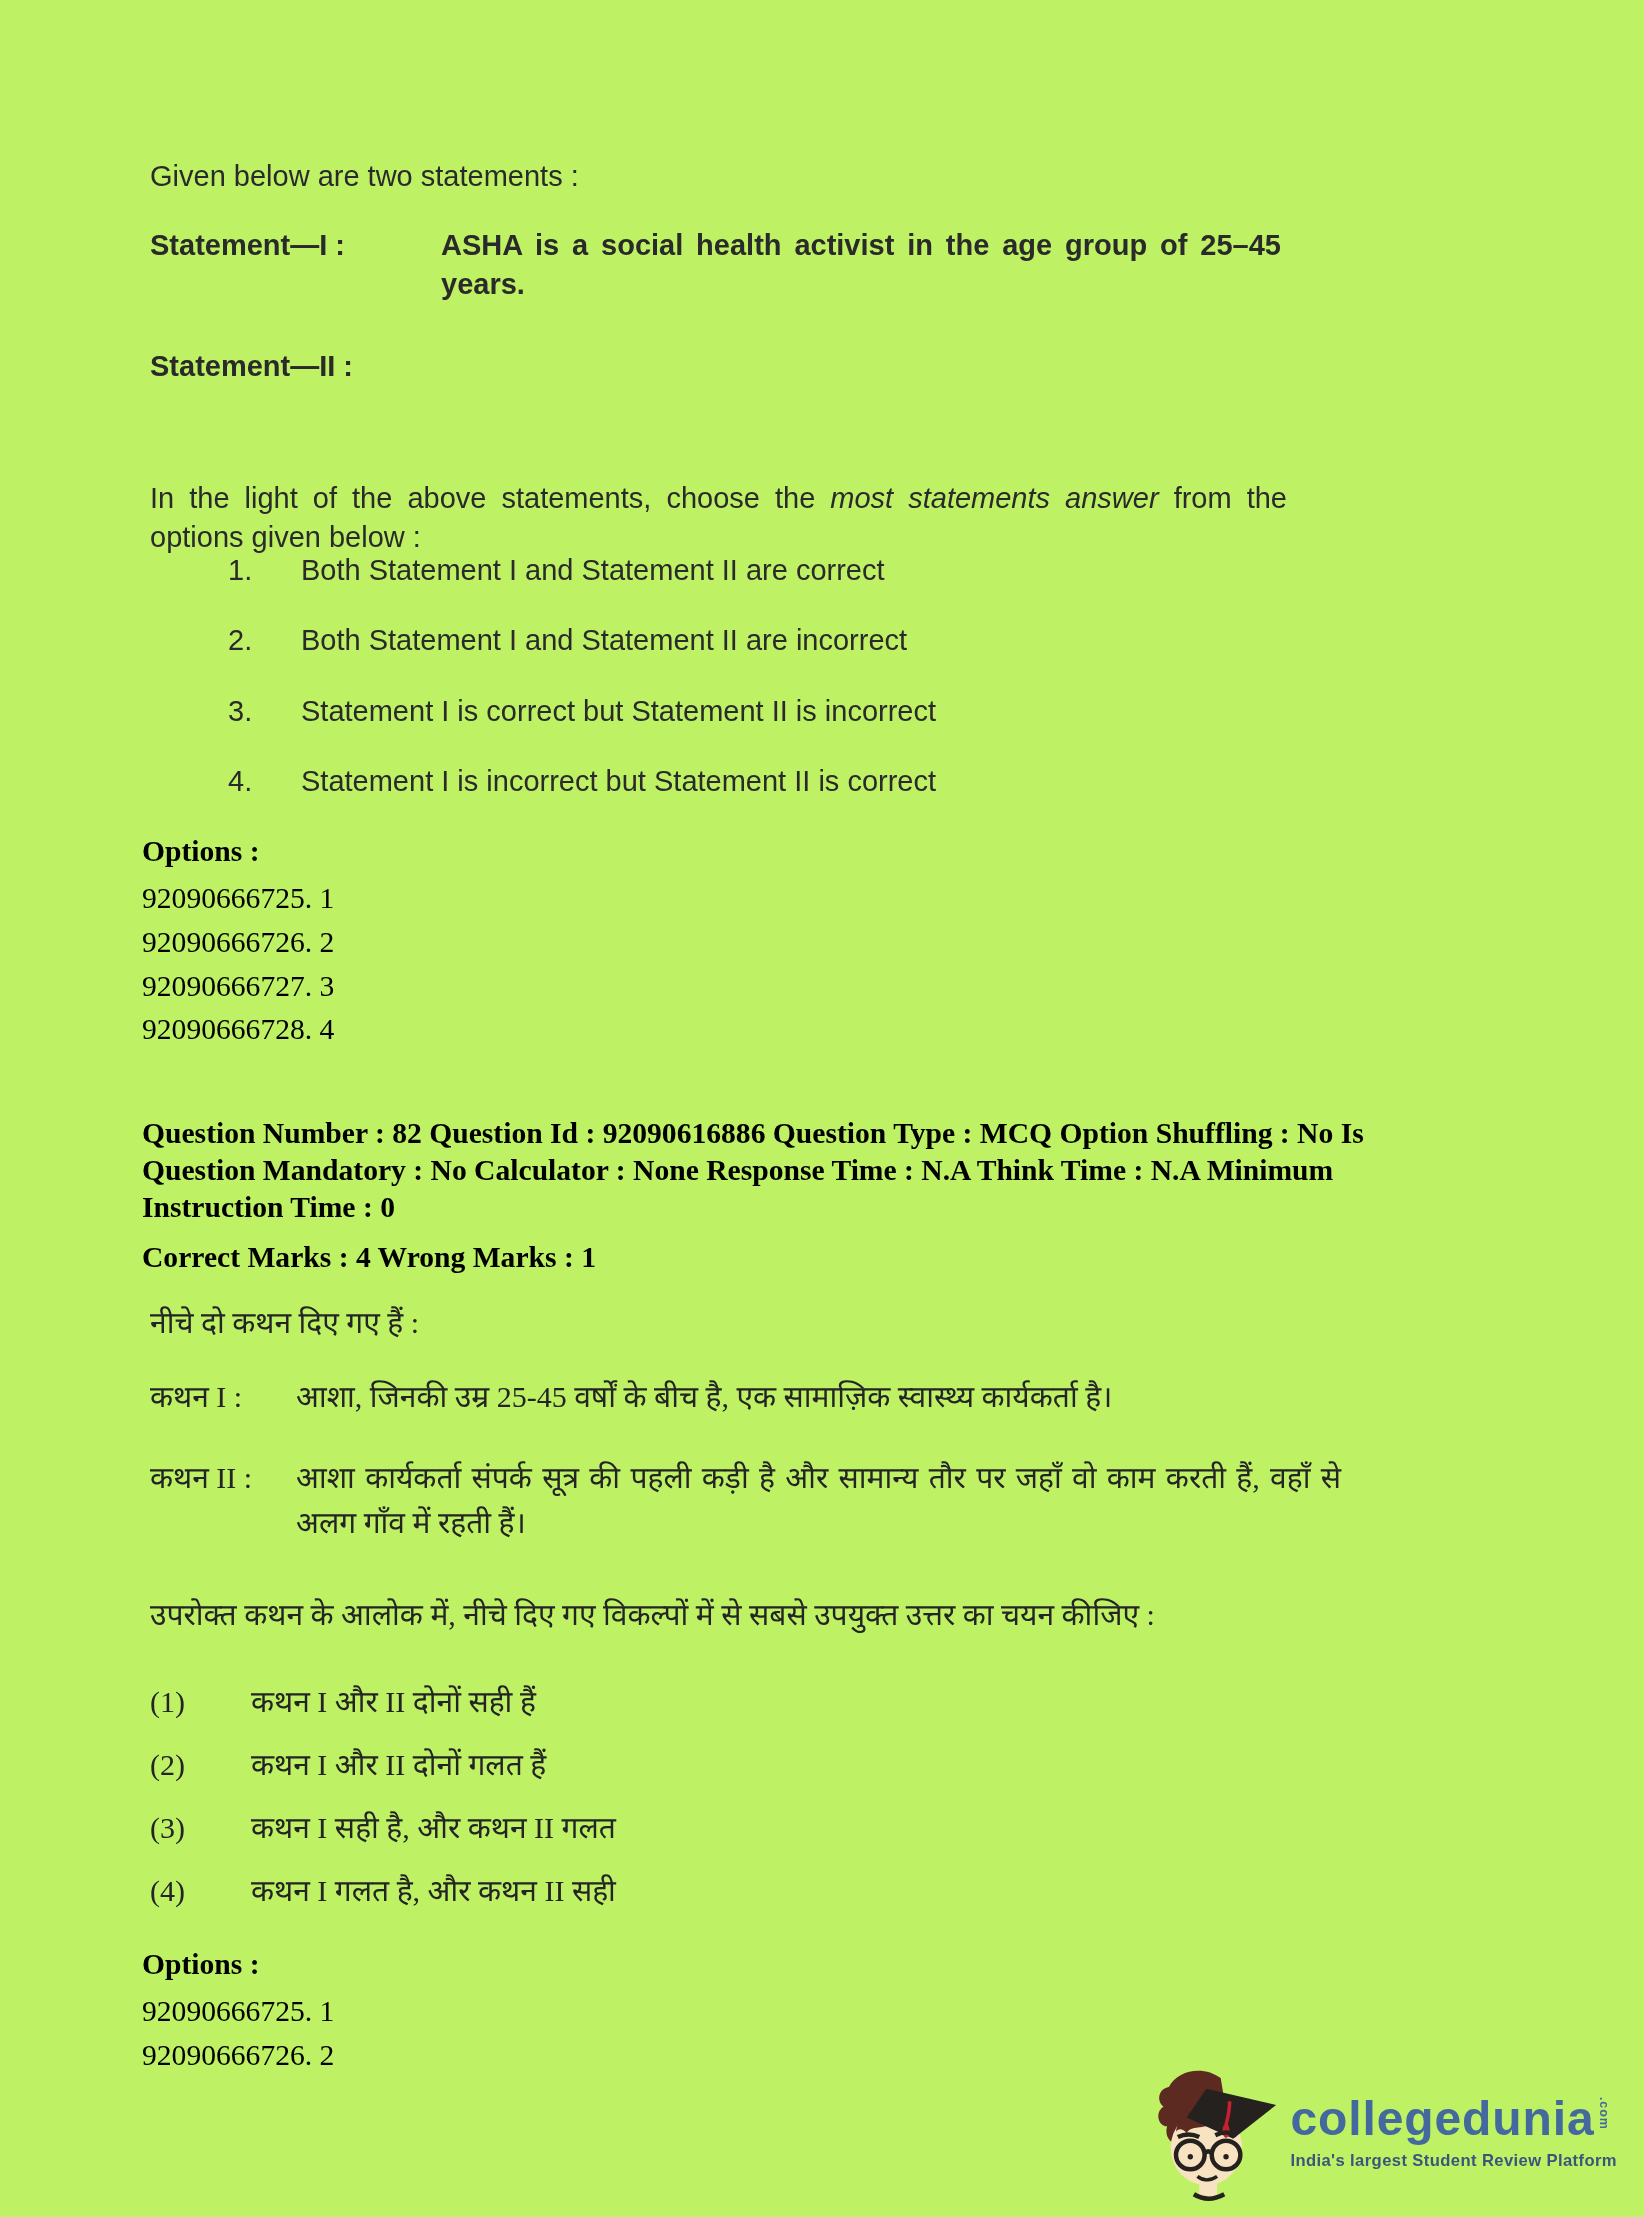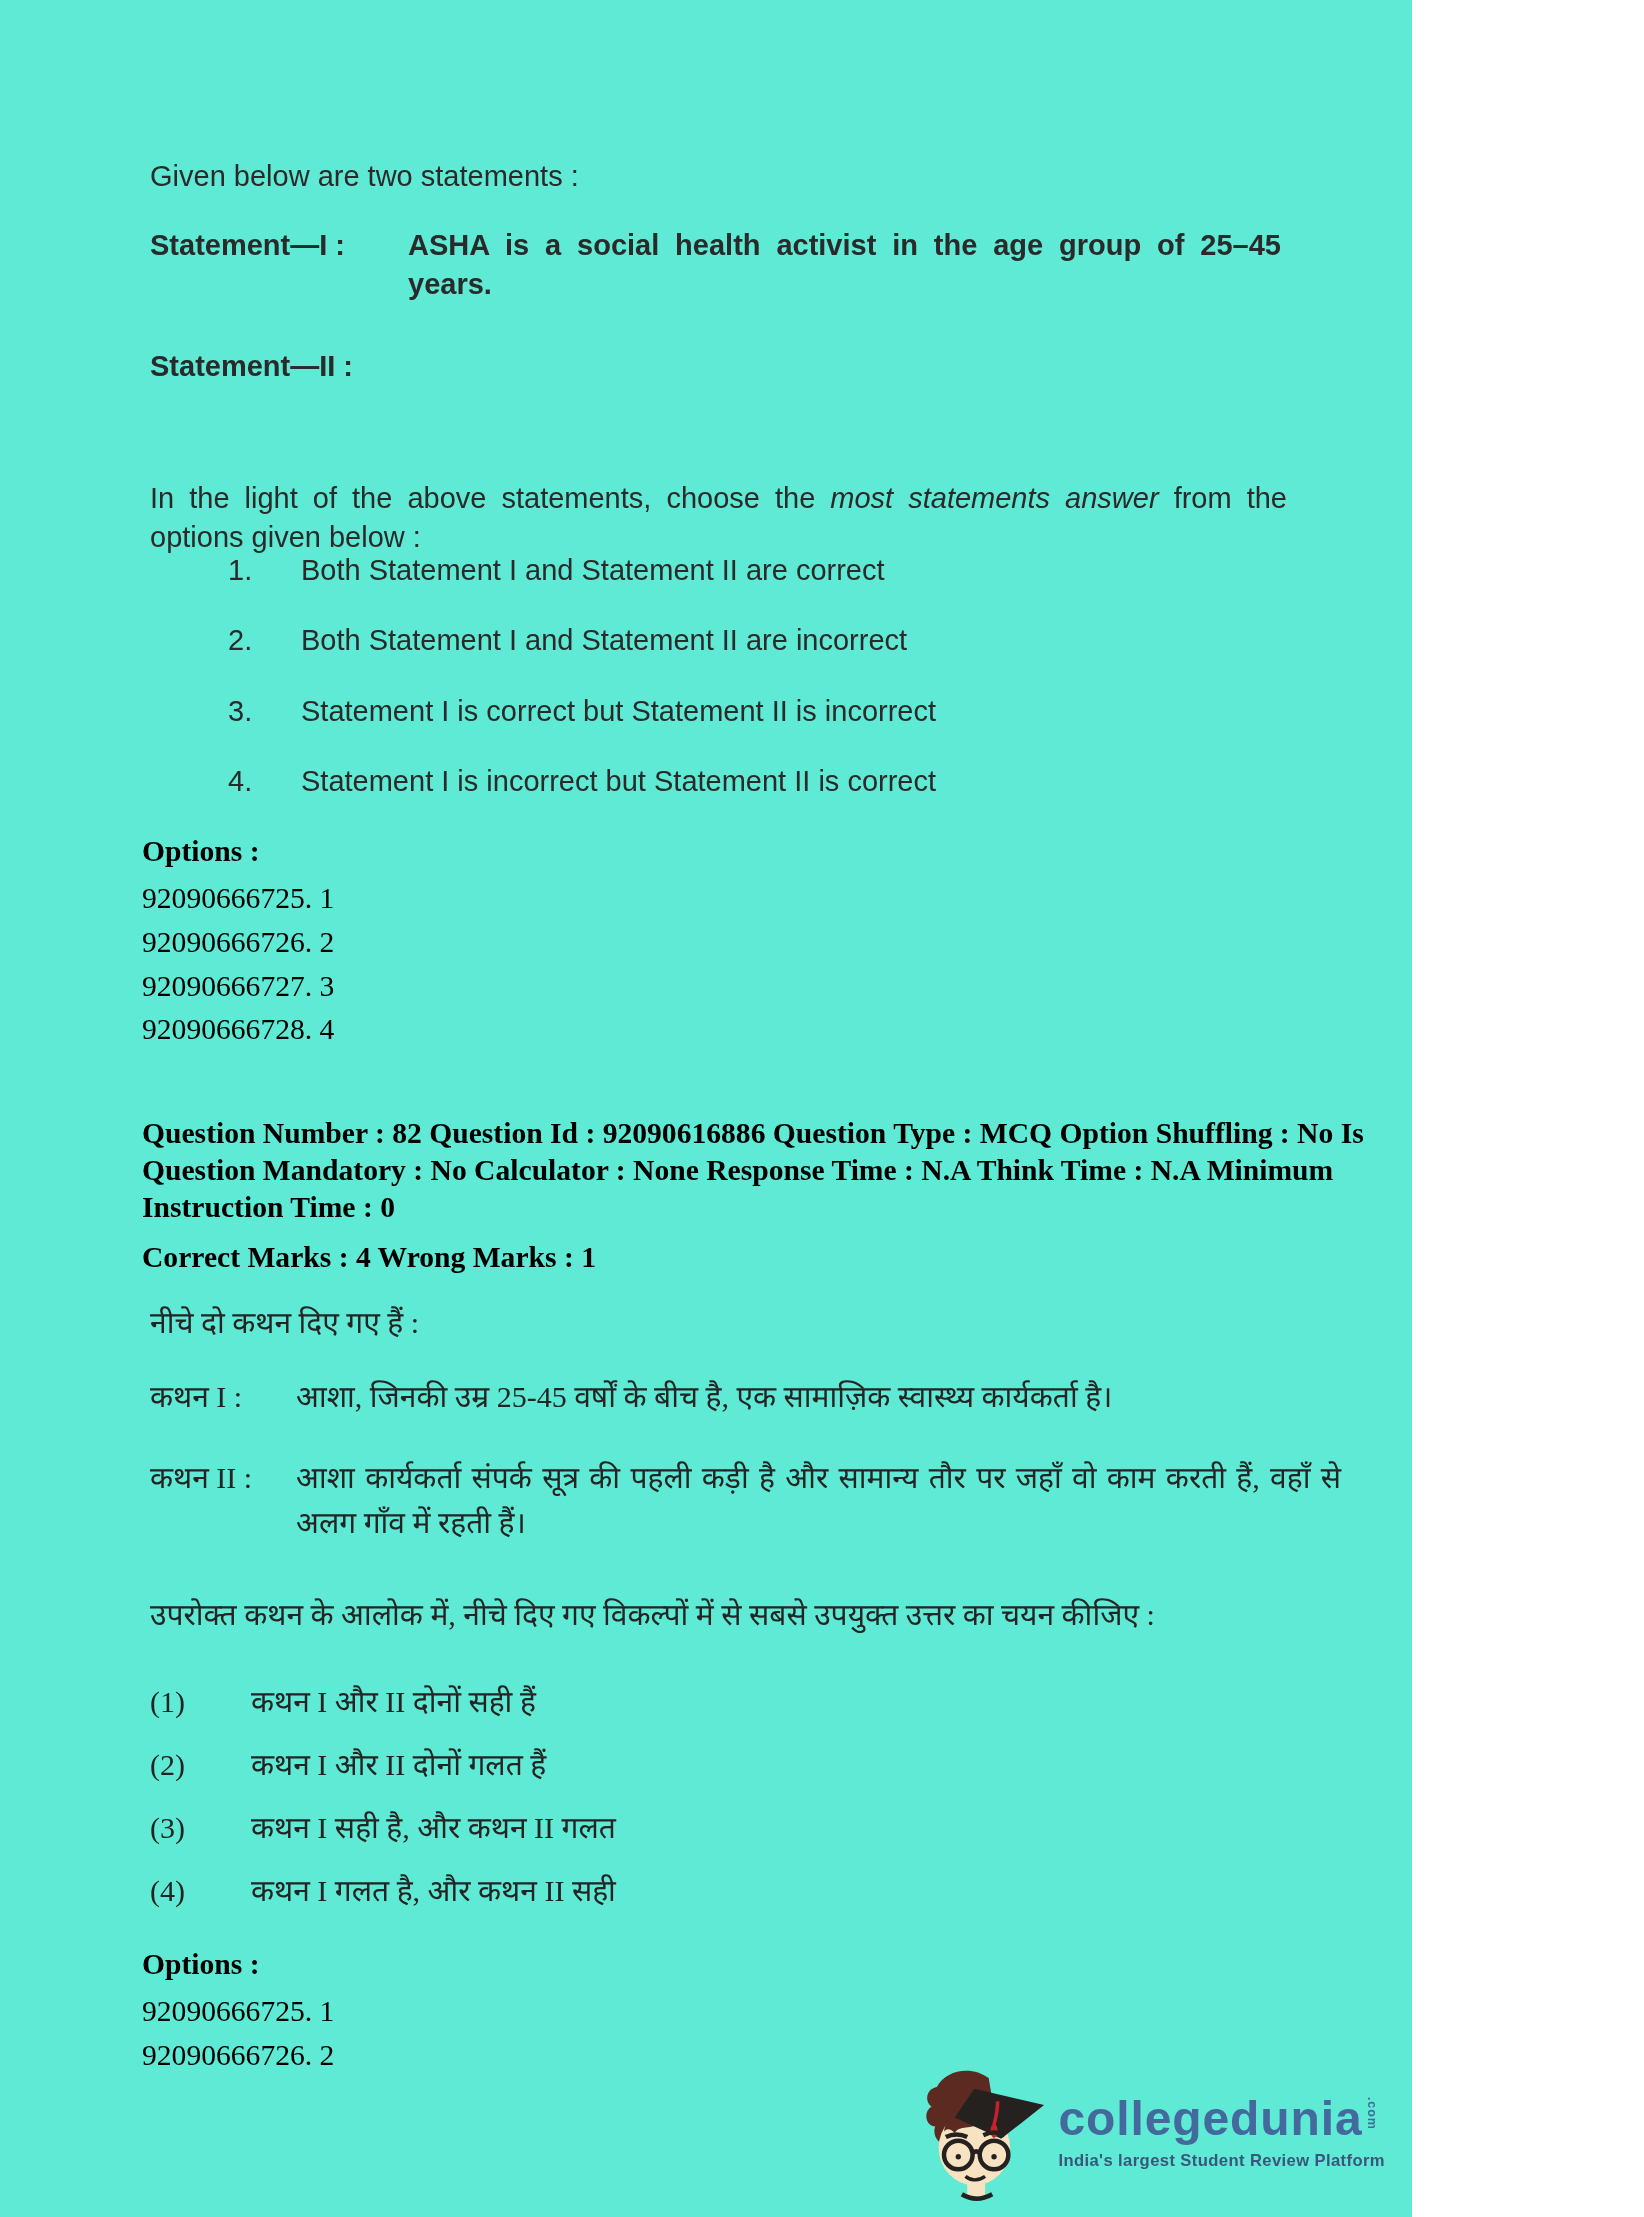--- a/index.html
+++ b/index.html
@@ -1,32 +1,32 @@
 <!DOCTYPE html>
 <html style="--brand-blue: #44699d; --tagline-blue: #3a567c; --cap-black: #24211f; --tassel-red: #c8202f; --hair-brown: #5c2a21; --face-cream: #f7e3c1;font-size:14.3px"><head>
 <meta charset="utf-8">
 <style>
   html,body { margin:0; padding:0; background:#ffffff; }
   .page {
     position:relative;
-    width:1412px; height:2217px;
-    background:#5eead4;
+    width:1644px; height:2217px;
+    background:#bef264;
     overflow:hidden;
     font-family:"Liberation Sans", sans-serif;
     color:#232323;
   }
   
   .en { font-size:29px; line-height:1.36; color:#2a2a2a; }
   .abs { position:absolute; }
   .en-intro   { top:157px; left:150px; }
   .stmt-row-1 { top:226px; }
   .stmt-row-2 { top:347px; }
   .stmt-row   { left:150px; display:flex; width:1131px; }
   .stmt-label { flex:none; width:258px; font-weight:700; }
-  .stmt-text  { flex:1; text-align:justify; font-weight:700; }
+  .stmt-text  { flex:1; text-align:justify; font-weight:700;margin-left:33px; }
   .choose     { top:450px; left:150px; width:1137px; text-align:justify; }
   .choose em  { font-style:italic; }
   .en-opts    { top:551px; left:228px; }
   .opt-row    { display:flex; margin-bottom:31px; }
   .opt-num    { flex:none; width:73px; }
   
   .serif { font-family:"Liberation Serif", serif; font-size:29.6px; color:#000;margin-left:8px; }
   .serif-1    { top:835px;  left:134px; }
   .serif-2    { top:1948px; left:134px; }
   .serif-head { font-weight:700; margin-bottom:9px; }

